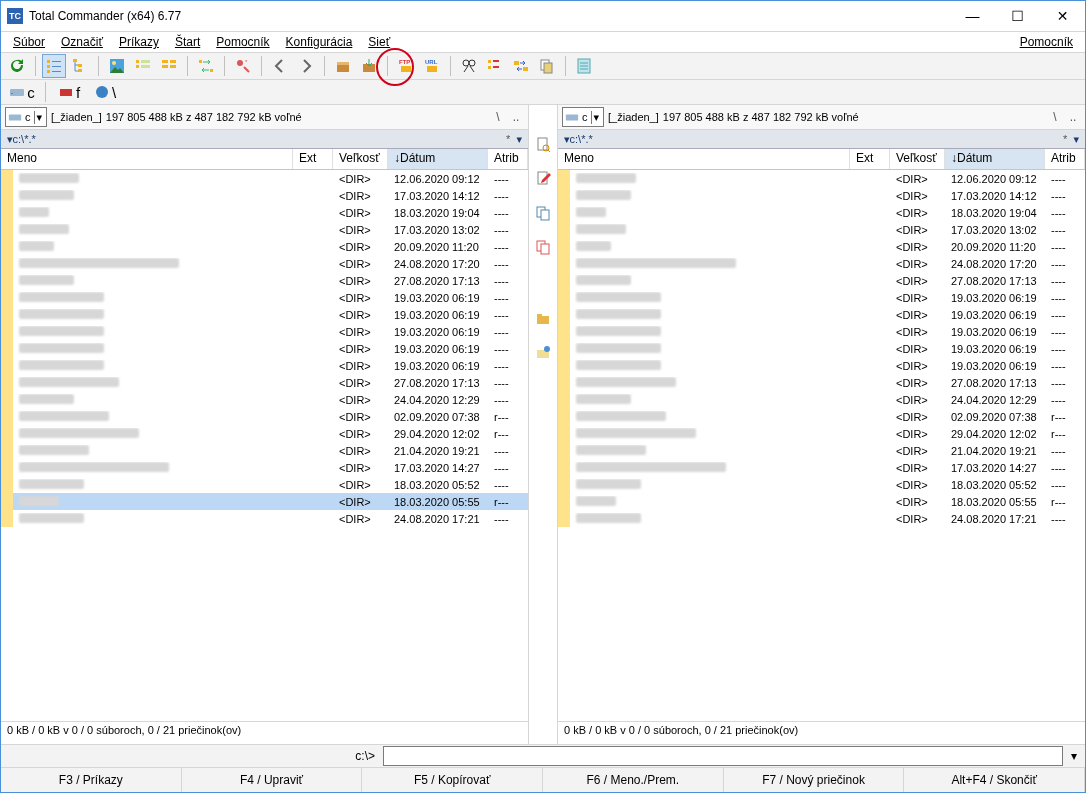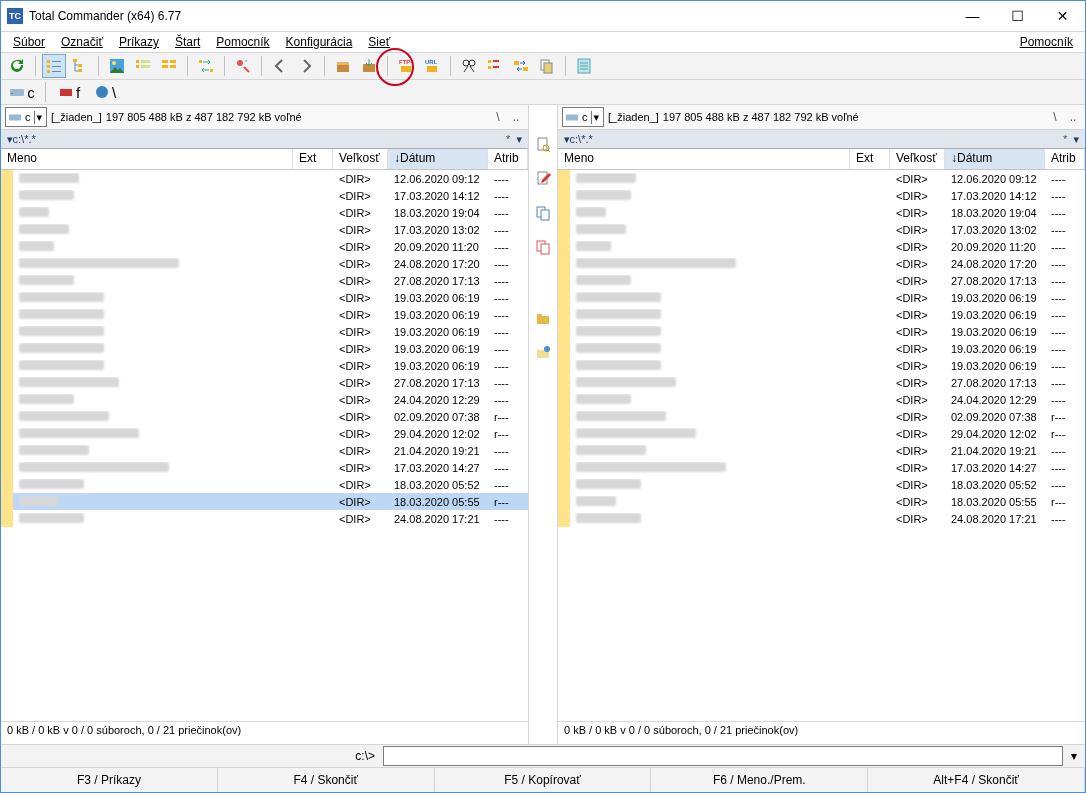--- a/index.html
+++ b/index.html
@@ -902,19 +902,20 @@
   </div>
 
   <div class="cmdline-row">
     <div style="flex:0 0 370px; text-align:right; padding-right:4px;">c:\&gt;</div>
     <input type="text" style="">
     <span style="padding:0 4px;">▾</span>
   </div>
 
   <div class="fnkeys">
     <div class="fk">F3 / Príkazy</div>
-    <div class="fk">F4 / Skončiť</div>
+    <div class="fk">F4 / Upraviť</div>
     <div class="fk">F5 / Kopírovať</div>
     <div class="fk">F6 / Meno./Prem.</div>
+    <div class="fk">F7 / Nový priečinok</div>
     <div class="fk">Alt+F4 / Skončiť</div>
   </div>
 
 </div>
 
 </body></html>

